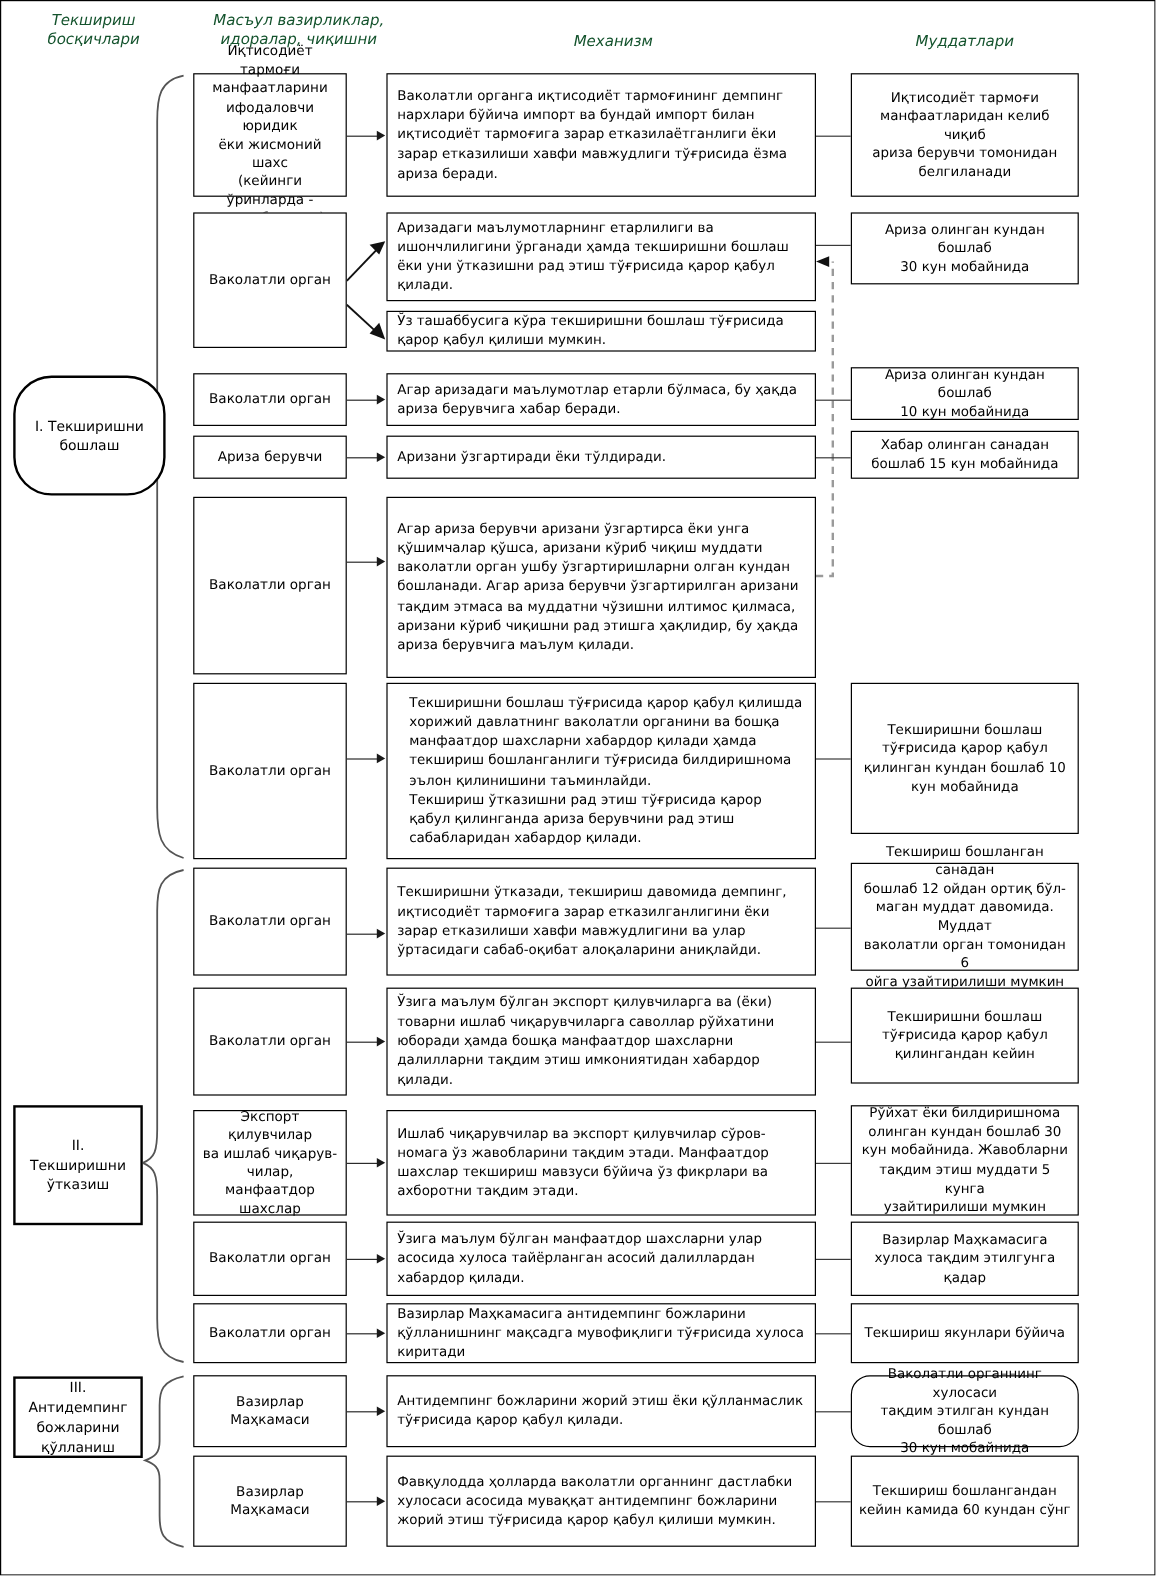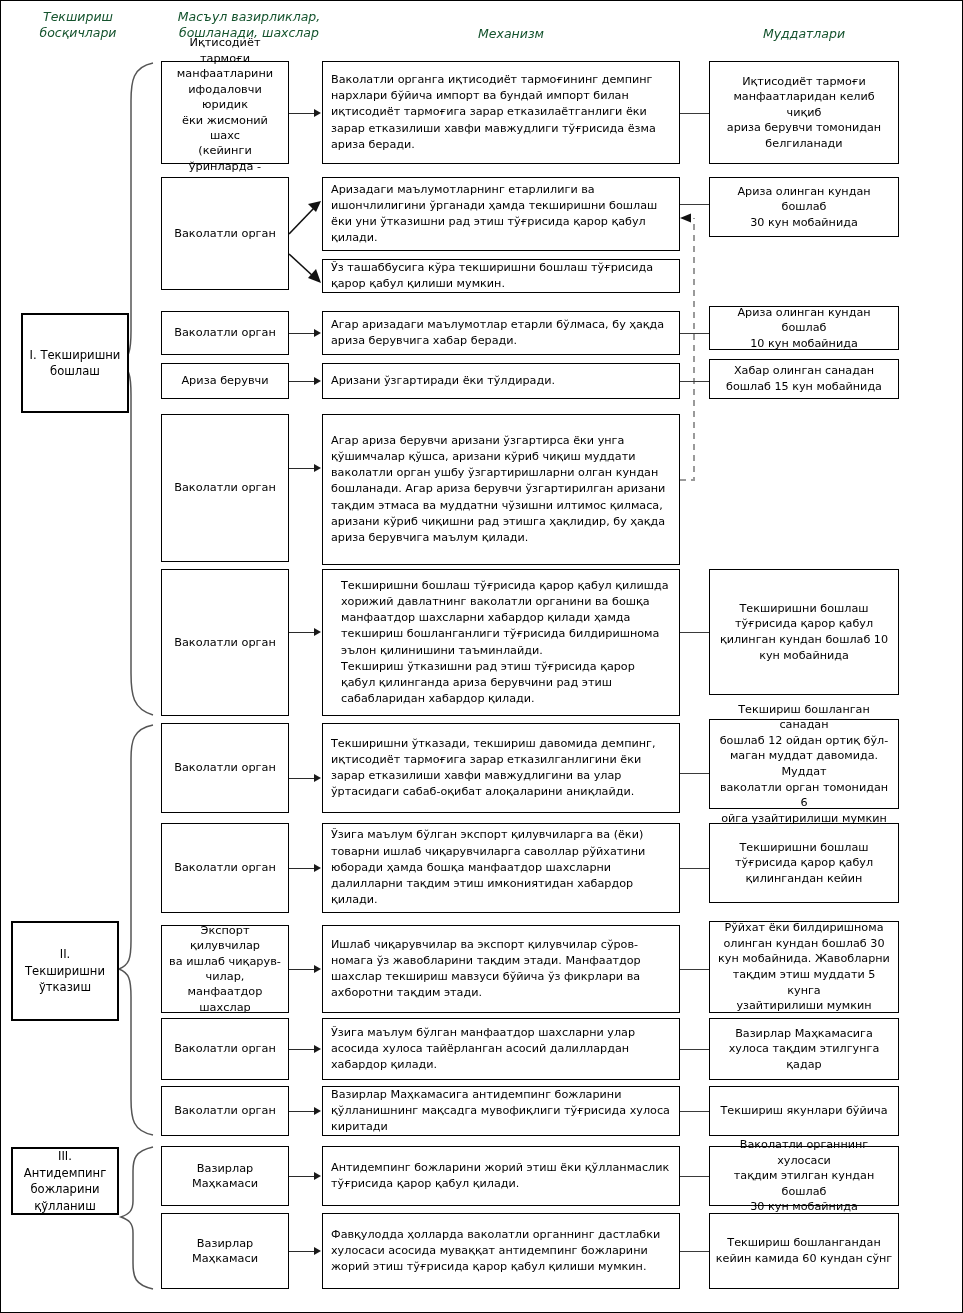--- a/index.html
+++ b/index.html
@@ -96,21 +96,21 @@
 </style>
 </head>
 <body>
 
 <div id="page">
 
   <div class="hdr" style="left:12px; top:8px; width:130px;">Текшириш
 босқичлари</div>
 
   <div class="hdr" style="left:158px; top:8px; width:180px;">Масъул вазирликлар,
-бошланади, шахслар</div>
+идоралар, чиқишни</div>
 
   <div class="hdr" style="left:330px; top:25px; width:360px;">Механизм</div>
 
   <div class="hdr" style="left:708px; top:25px; width:190px;">Муддатлари</div>
 
   <svg class="overlay" viewBox="0 0 963 1313">
 
     <path d="M 152,62 C 132,66 130,80 130,100 L 130,330 C 130,350 128,358 118,362
              C 128,366 130,374 130,394 L 130,672 C 130,694 132,708 152,714" fill="none" stroke="#555" stroke-width="1.5"></path>
 
@@ -123,21 +123,21 @@
     <path d="M 679,479 L 693,479 L 693,217" fill="none" stroke="#9a9a9a" stroke-width="2" stroke-dasharray="6,5"></path>
 
     <polygon points="679,217 690,212.5 690,221.5" fill="#111"></polygon>
 
     <line x1="288" y1="233" x2="313" y2="207" stroke="#111" stroke-width="1.6"></line>
     <polygon points="320,200 307,203 315,211" fill="#111"></polygon>
     <line x1="288" y1="253" x2="313" y2="276" stroke="#111" stroke-width="1.6"></line>
     <polygon points="320,282 315,268 307,277" fill="#111"></polygon>
   </svg>
 
-  <div class="box stage center" style="left:20px; top:312px; width:108px; height:100px;">
+  <div class="box stage center" style="left:10px; top:312px; width:127px; height:100px;border-radius:32px;">
     <span>I. Текширишни
 бошлаш</span>
   </div>
 
   <div class="box stage center" style="left:10px; top:920px; width:108px; height:100px;">
     <span>II. Текширишни
 ўтказиш</span>
   </div>
 
   <div class="box stage center" style="left:10px; top:1146px; width:108px; height:68px;">
@@ -319,21 +319,21 @@
   <div class="box actor center" style="left:160px; top:1145px; width:128px; height:60px;">
     <span>Вазирлар
 Маҳкамаси</span>
   </div>
   <div class="arrow-h" style="left:288px; top:1175px; width:26px;"></div>
   <div class="arrow-head" style="left:313px; top:1170.5px;"></div>
   <div class="box mech left" style="left:321px; top:1145px; width:358px; height:60px;">
     <span>Антидемпинг божларини жорий этиш ёки қўлланмаслик тўғрисида қарор қабул қилади.</span>
   </div>
   <div class="hline" style="left:679px; top:1175px; width:29px;"></div>
-  <div class="box term center" style="left:708px; top:1145px; width:190px; height:60px;">
+  <div class="box term center" style="left:708px; top:1145px; width:190px; height:60px;border-radius:16px;">
     <span>Ваколатли органнинг хулосаси
 тақдим этилган кундан бошлаб
 30 кун мобайнида</span>
   </div>
 
   <div class="box actor center" style="left:160px; top:1212px; width:128px; height:76px;">
     <span>Вазирлар
 Маҳкамаси</span>
   </div>
   <div class="arrow-h" style="left:288px; top:1250px; width:26px;"></div>

